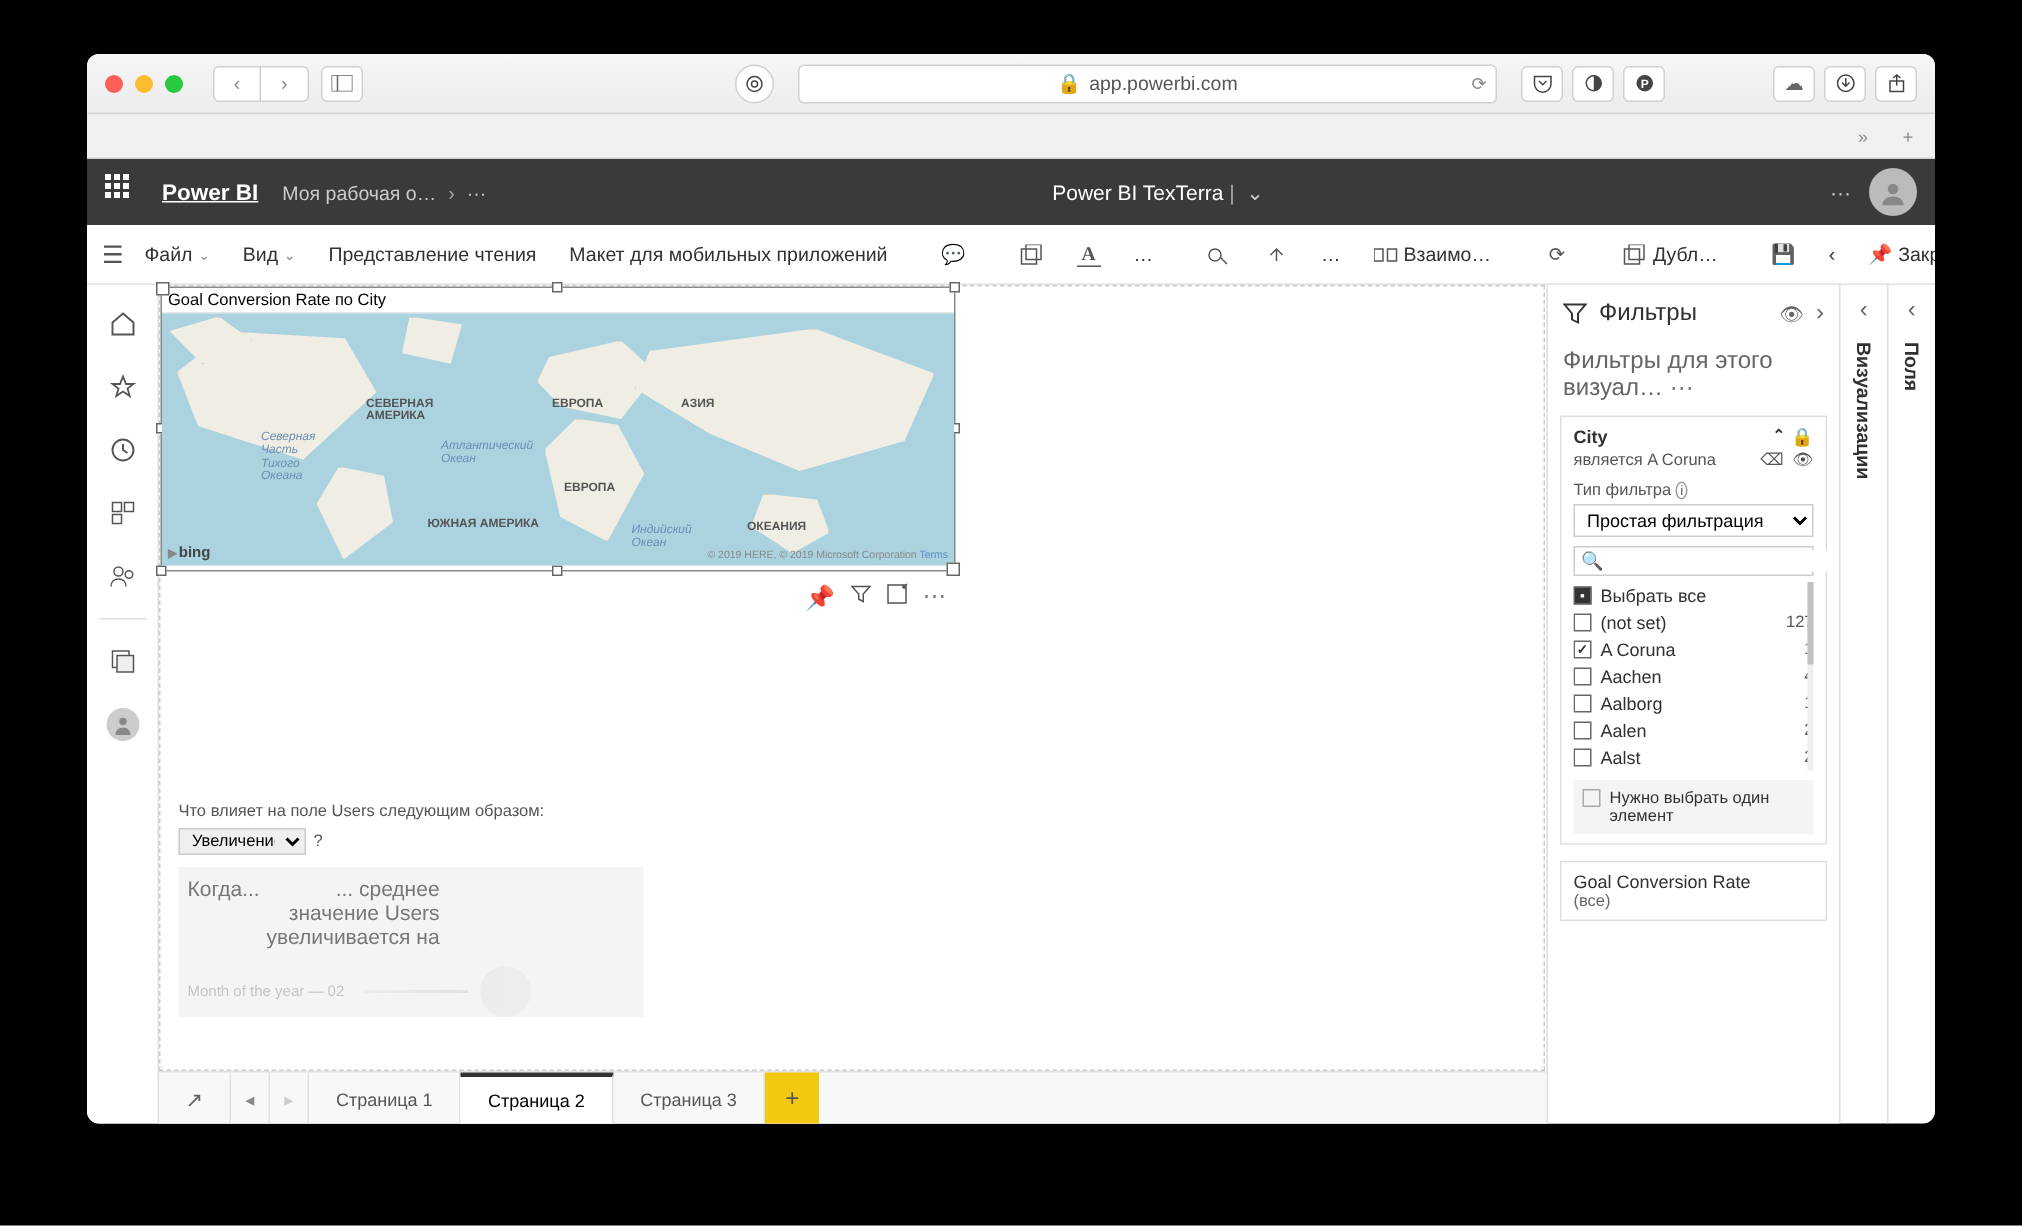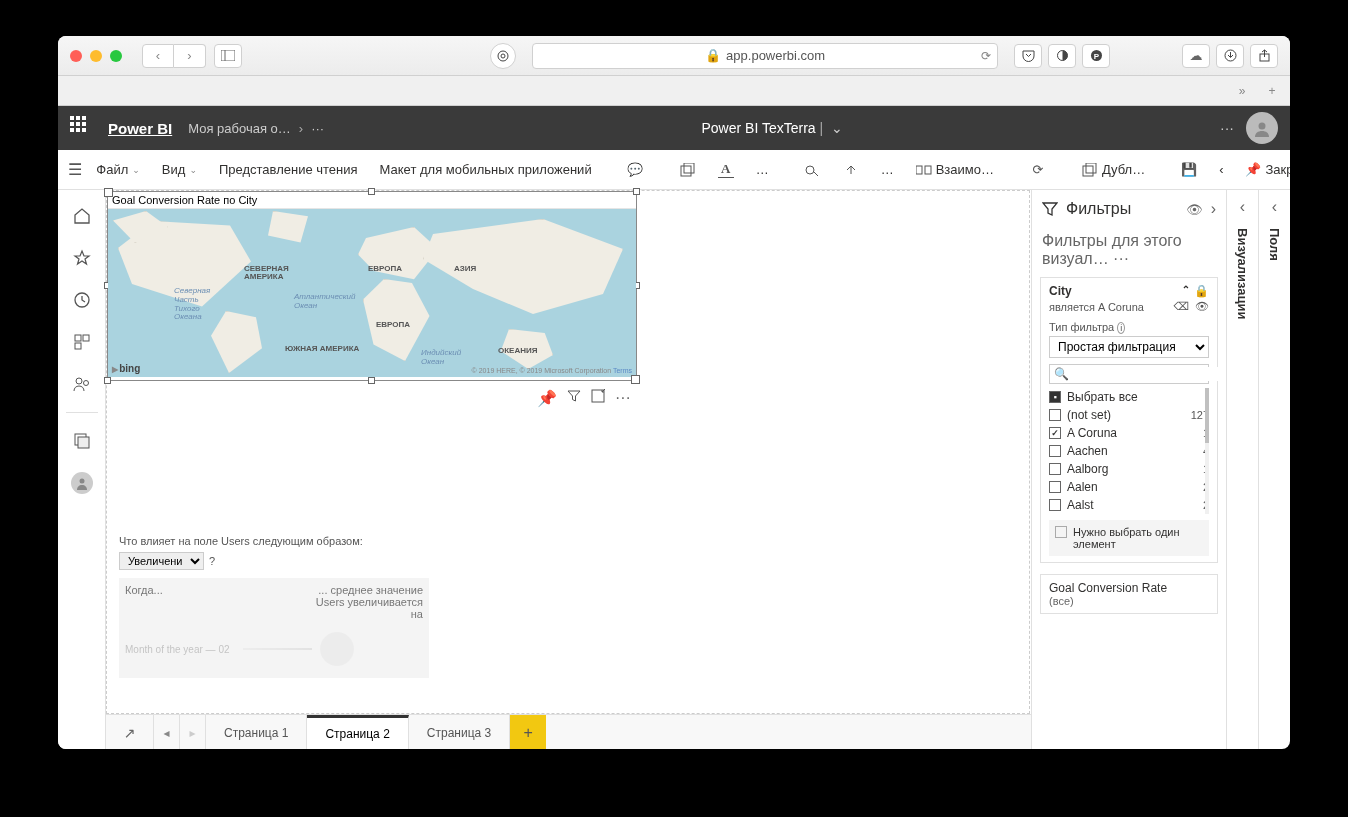--- a/index.html
+++ b/index.html
@@ -64,21 +64,21 @@
 .viz-tools{position:absolute;left:430px;top:198px;display:flex;gap:10px;color:#666}
 .viz-tools span{cursor:pointer}
 .ki-viz{position:absolute;left:12px;bottom:8px;width:310px;height:180px;background:#fff}
 .ki-tabs{display:flex;gap:12px;font-size:12px;border-bottom:1px solid transparent;align-items:center}
 .ki-tab{padding:4px 0;cursor:pointer}
 .ki-tab.active{border-bottom:2px solid #333;font-weight:400}
 .ki-mode{margin-left:auto;font-size:13px;color:#888}
 .ki-q{font-size:11px;color:#555;margin-top:10px;display:flex;align-items:center;gap:5px;flex-wrap:wrap}
 .ki-q select{font-size:11px;border:1px solid #ccc;padding:1px 4px;width:85px}
 .ki-body{background:#f4f4f4;margin-top:8px;padding:6px;height:100px;font-size:10px;color:#555;position:relative}
-.ki-hdr{display:flex;justify-content:space-between;font-size:11px;color:#777;margin-bottom:10px}
+.ki-hdr{display:flex;font-size:14px;color:#777;margin-bottom:10px}
 .ki-row{display:flex;align-items:center;gap:8px;margin-top:8px}
 .ki-bar{flex:1;height:2px;background:linear-gradient(to right,#ddd,#bbb);position:relative}
 .ki-bubble{width:34px;height:34px;border-radius:50%;background:#ddd;display:flex;align-items:center;justify-content:center;font-size:9px;color:#555}
 .ki-row2{opacity:.3;margin-top:12px}
 .right-panes{display:flex}
 .filters-pane{width:195px;border-left:1px solid #e0e0e0;background:#fff;display:flex;flex-direction:column;font-size:12px;color:#323130}
 .fp-hdr{height:38px;display:flex;align-items:center;padding:0 10px;gap:8px;font-size:16px;font-weight:400}
 .fp-hdr .spacer{flex:1}
 .fp-sub{padding:4px 10px;font-size:16px;color:#666}
 .fp-card{border:1px solid #e0e0e0;margin:5px 8px;padding:6px 8px;font-size:12px}

